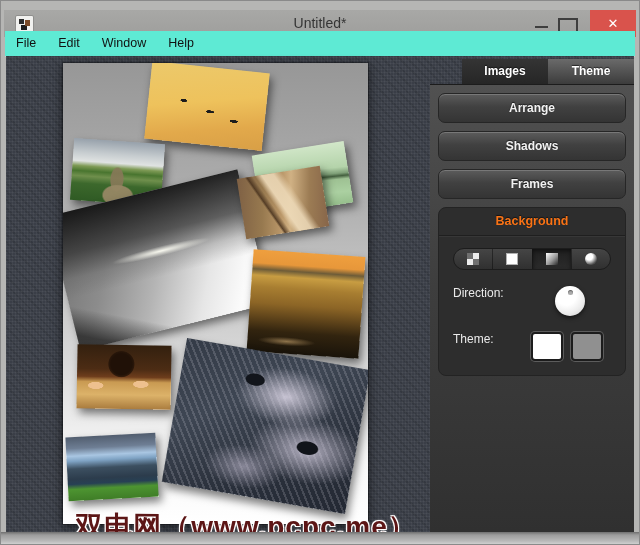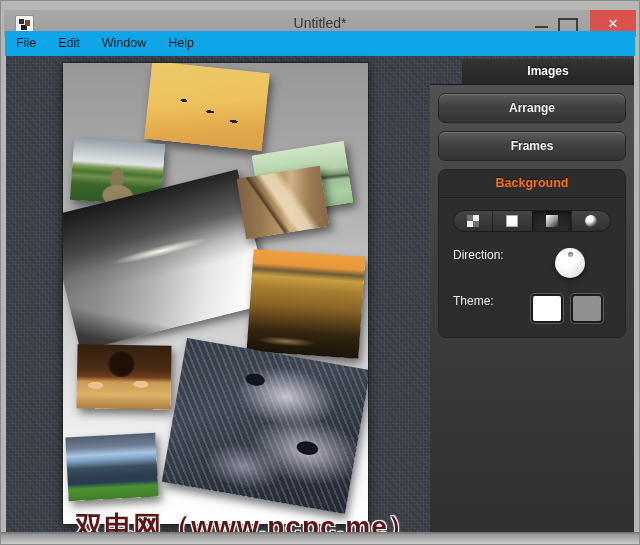--- a/index.html
+++ b/index.html
@@ -10,21 +10,21 @@
   .app-icon{position:absolute;left:11px;top:5px;width:17px;height:17px;background:#f1f1ef;border:1px solid #8f8f8d;border-radius:2px;
     background-image:linear-gradient(#2c2c2c,#2c2c2c),linear-gradient(#7a4a28,#7a4a28),linear-gradient(#1d1d1d,#1d1d1d);
     background-repeat:no-repeat;background-size:5px 5px,5px 6px,6px 5px;background-position:3px 3px,9px 4px,5px 9px;}
   .title-text{position:absolute;left:0;right:0;top:5px;text-align:center;font-size:14px;color:#353535;}
   .btn-min{position:absolute;right:88px;top:16px;width:13px;height:2px;background:#3e3e3e;cursor:default;}
   .btn-max{position:absolute;right:58px;top:8px;width:16px;height:12px;border:2px solid #3e3e3e;background:transparent;}
   .btn-close{position:absolute;right:0;top:0;width:46px;height:27px;background:#d9534c;color:#fff;
     font-size:13px;font-weight:bold;text-align:center;line-height:27px;}
 
   
-  .menubar{position:absolute;left:4px;top:30px;right:4px;height:25px;background:#0ea5e9;border-bottom:1px solid #c9c9c9;}
+  .menubar{position:absolute;left:4px;top:30px;right:4px;height:25px;background:#5eead4;border-bottom:1px solid #c9c9c9;}
   .menu-item{display:inline-block;padding:0 11px;line-height:25px;font-size:12.5px;color:#111;}
 
   
   .content{position:absolute;left:5px;top:55px;right:5px;bottom:12px;background-color:#3a3e47;
     background-image:
       repeating-linear-gradient(0deg, rgba(255,255,255,0.045) 0 1px, transparent 1px 3px),
       repeating-linear-gradient(90deg, rgba(255,255,255,0.04) 0 1px, transparent 1px 3px),
       repeating-linear-gradient(45deg, rgba(0,0,0,0.10) 0 2px, transparent 2px 6px);}
   .bottom-frame{position:absolute;left:0;right:0;bottom:0;height:12px;background:linear-gradient(180deg,#6f6f6f 0,#9c9c9c 3px,#b9b9b9 9px,#cfcfcf 12px);}
 
@@ -139,24 +139,26 @@
         <div class="photo p-orange-field" title="orange sunset over reed field" style="left: 187px; top: 190px; width: 112px; height: 102px; z-index: 6; transform: rotate(4deg);"></div>
         <div class="photo p-child-table" title="child peeking over wooden table" style="left: 14px; top: 282px; width: 94px; height: 64px; z-index: 7; transform: rotate(1deg);"></div>
         <div class="photo p-water-ducks" title="sparkling dark water with ducks" style="left: 110px; top: 290px; width: 186px; height: 146px; z-index: 8; transform: rotate(10deg);"></div>
         <div class="photo p-lake-storm" title="stormy sky over lake and grass" style="left: 4px; top: 372px; width: 90px; height: 64px; z-index: 9; transform: rotate(-3deg);"></div>
       </div>
     <div class="watermark">双电网（www.pcpc.me）</div>
 
     <div class="sidebar">
       <div class="tabbar">
           <div class="tab">Images</div>
+          <div class="tab active">Theme</div>
         </div>
       <div class="panel">
         <div id="side-buttons">
             <div class="side-btn">Arrange</div>
+            <div class="side-btn">Shadows</div>
             <div class="side-btn">Frames</div>
           </div>
         <div class="groupbox">
           <div class="group-header">Background</div>
           <div class="segmented">
               <div class="segment">
                 <div class="seg-icon icon-checker"></div>
               </div>
               <div class="segment">
                 <div class="seg-icon icon-solid"></div>

